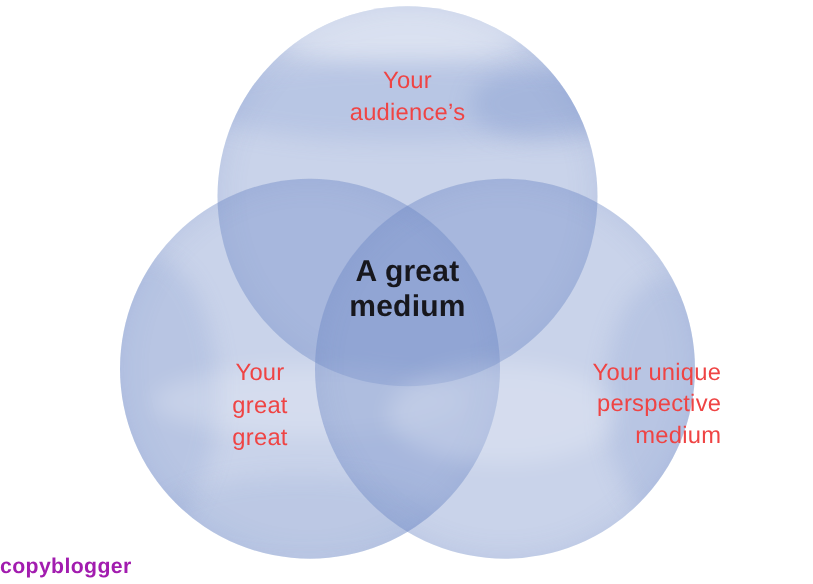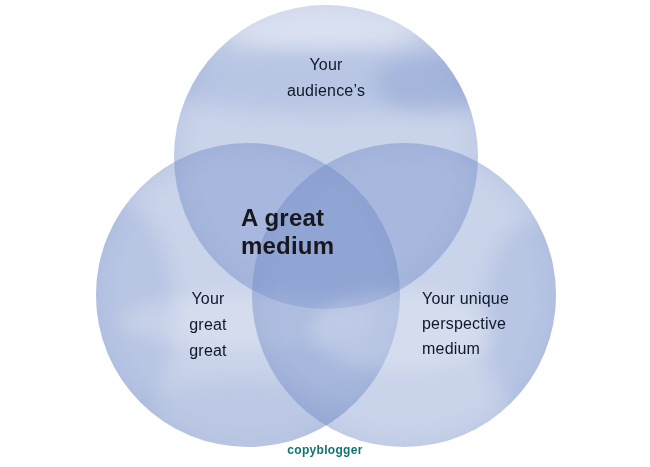--- a/index.html
+++ b/index.html
@@ -41,61 +41,61 @@
   .c-top .w-cloud      { left: 202px; top: 48px;  width: 124px; height: 60px;  background: rgba(92,120,190,0.20);  }
   .c-left .w-rim       { left: -32px; top: 62px;  width: 110px; height: 220px; background: rgba(100,128,196,0.17); }
   .c-left .w-streak    { left: 26px;  top: 150px; width: 250px; height: 56px;  background: rgba(255,255,255,0.22); }
   .c-left .w-bottom    { left: 30px;  top: 238px; width: 230px; height: 70px;  background: rgba(100,128,196,0.13); }
   .c-right .w-rim      { left: 232px; top: 78px;  width: 100px; height: 195px; background: rgba(100,128,196,0.17); }
   .c-right .w-mid      { left: 58px;  top: 148px; width: 185px; height: 80px;  background: rgba(255,255,255,0.22); }
 
   
   .label {
     position: absolute;
-    color: #0f172a;
-    font-size: 16px;
+    color: #ef4444;
+    font-size: 19px;
     line-height: 26px;
     letter-spacing: 0.2px;
   }
   .lbl-top {
     left: 246px; top: 52px;
     width: 160px;
     text-align: center;
   }
   .lbl-left {
     left: 138px; top: 286px;
     width: 140px;
     text-align: center;
   }
   .lbl-right {
     left: 422px; top: 286px;
     width: 155px;
-    text-align: left;
+    text-align: right;
     line-height: 25px;
   }
   .lbl-center {
     left: 241px; top: 204px;
     width: 170px;
+    text-align: center;
     font-weight: bold;
     font-size: 24px;
     line-height: 28px;
     letter-spacing: 0.2px;
     color: #17171d;
   }
 
   
   .logo {
     position: absolute;
     left: 0; right: 0;
     top: 443px;
-    text-align: center;
-    font-size: 12px;
+    font-size: 17px;
     font-weight: bold;
     letter-spacing: 0.3px;
-    color: #0f766e;
+    color: #a21caf;
   }
 </style>
 </head>
 <body>
 
 <div class="canvas">
 
   <div class="circle c-top">
     <div class="wash w-light-top"></div>
     <div class="wash w-band"></div>

